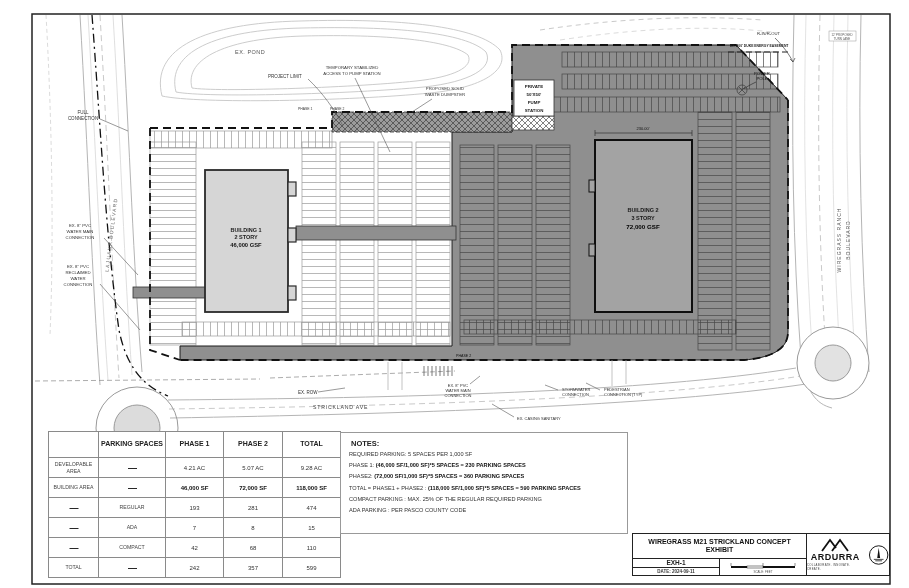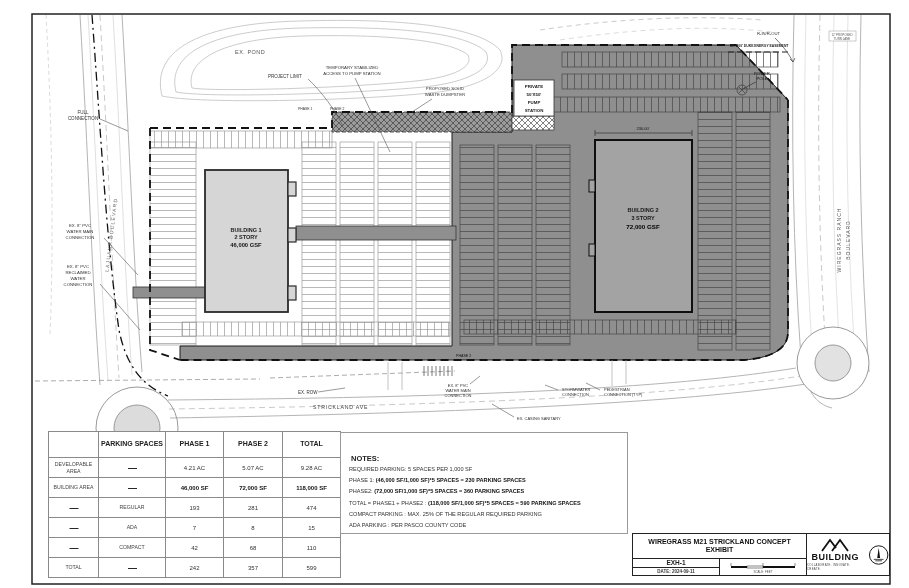--- a/index.html
+++ b/index.html
@@ -10,21 +10,21 @@
   
   .ptable{position:absolute;left:48px;top:431px;width:267px;height:140px;border-collapse:collapse;table-layout:fixed;background:#fff;}
   .ptable th,.ptable td{border:1px solid #8a8a8a;text-align:center;vertical-align:middle;padding:0 2px;overflow:hidden;}
   .ptable th{font-size:7px;font-weight:600;color:#222;height:25px;line-height:1.15;}
   .ptable td{font-size:6px;color:#333;height:19px;}
   .ptable td.rowlab{font-size:5.2px;color:#444;line-height:1.2;}
   .ptable td.dash{font-size:9px;font-weight:900;color:#111;letter-spacing:-1px;}
   .ptable td.bolded{font-weight:700;color:#111;}
 
   
-  .notes{position:absolute;left:340px;top:432px;width:288px;height:102px;border:1px solid #999;background:#fff;padding:21px 8px;box-sizing:border-box;}
+  .notes{position:absolute;left:340px;top:432px;width:288px;height:102px;border:1px solid #999;background:#fff;padding:6px 8px;box-sizing:border-box;}
   .notes-h{font-size:7.5px;font-weight:700;color:#222;margin:0 0 3px 2px;}
   .note-line{font-size:5.6px;color:#333;margin:0 0 5.2px 0;white-space:nowrap;}
   .note-line .nb{font-weight:700;color:#111;}
 
   
   .tblock{position:absolute;left:632px;top:533px;width:258px;height:43px;border:1.2px solid #222;background:#fff;display:flex;box-sizing:border-box;}
   .tb-left{width:173px;border-right:1.2px solid #222;display:flex;flex-direction:column;}
   .tb-title{height:24px;border-bottom:1px solid #222;display:flex;flex-direction:column;align-items:center;justify-content:center;line-height:1.2;}
   .tb-title div{font-size:7px;font-weight:700;color:#111;}
   .tb-bottom{flex:1;display:flex;}
@@ -343,21 +343,21 @@
           </svg>
         </div>
       </div>
     </div>
     <div class="tb-right">
       <div class="ard">
         <svg width="30" height="15" viewBox="0 0 30 15">
           <path d="M2 13 L10 2 L16 10" fill="none" stroke="#111" stroke-width="1.8"></path>
           <path d="M12 13 L20 2 L28 13" fill="none" stroke="#111" stroke-width="1.8"></path>
         </svg>
-        <div class="ard-name">BUILDING</div>
+        <div class="ard-name">ARDURRA</div>
         <div class="ard-tag">COLLABORATE. INNOVATE. CREATE.</div>
       </div>
       <svg width="22" height="22" viewBox="0 0 22 22">
         <circle cx="11" cy="11" r="9.5" fill="#fff" stroke="#111" stroke-width="1"></circle>
         <path d="M11 3.5 L12.5 14 L9.5 14 Z" fill="#111"></path>
         <path d="M6 15.5 H16 M7.5 17 H14.5" stroke="#111" stroke-width="0.8"></path>
       </svg>
     </div>
   </div>
 

